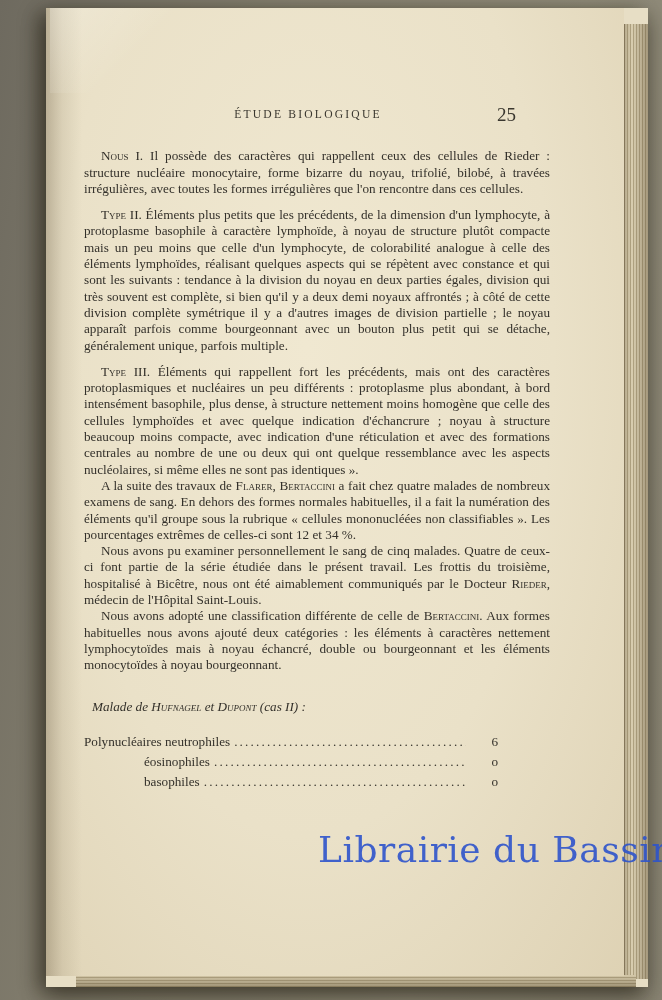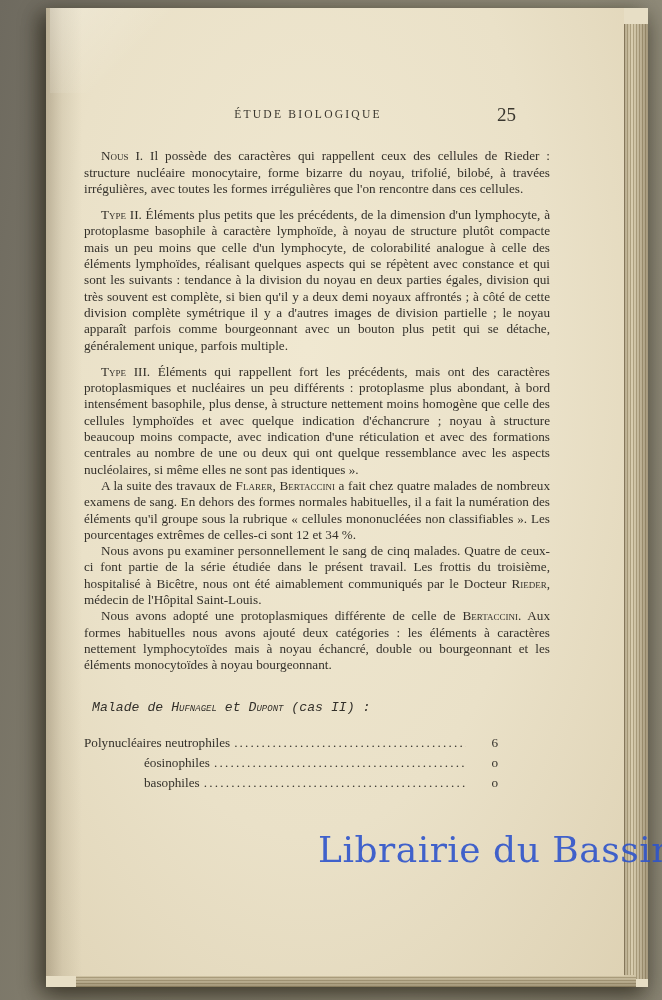--- a/index.html
+++ b/index.html
@@ -69,21 +69,21 @@
   .page-number {
     position: absolute; right: 34px; top: 0;
     font-size: 19px; letter-spacing: 0;
   }
 
   .para { margin: 0; text-indent: 17px; }
   .para + .para { margin-top: 0; }
   .para.spaced { margin-top: 10px; }
 
   .sc { font-variant: small-caps; }
-  .i  { font-style: italic; font-family: Liberation Mono, monospace; }
+  .i  { font-style: italic; }
 
   .section-heading {
     margin-top: 25px;
     margin-bottom: 19px;
     text-indent: 8px;
     font-style: italic;
   }
 
   .table { width: 414px; }
   .t-row { display: flex; align-items: baseline; height: 20px; }
@@ -128,21 +128,21 @@
         <p class="para"><span class="sc">Nous I.</span><span> Il possède des caractères qui rappellent ceux des cellules de Rieder : structure nucléaire monocytaire, forme bizarre du noyau, trifolié, bilobé, à travées irrégulières, avec toutes les formes irrégulières que l'on rencontre dans ces cellules.</span></p>
 
         <p class="para spaced"><span class="sc">Type II.</span><span> Éléments plus petits que les précédents, de la dimension d'un lymphocyte, à protoplasme basophile à caractère lymphoïde, à noyau de structure plutôt compacte mais un peu moins que celle d'un lymphocyte, de colorabilité analogue à celle des éléments lymphoïdes, réalisant quelques aspects qui se répètent avec constance et qui sont les suivants : tendance à la division du noyau en deux parties égales, division qui très souvent est complète, si bien qu'il y a deux demi noyaux affrontés ; à côté de cette division complète symétrique il y a d'autres images de division partielle ; le noyau apparaît parfois comme bourgeonnant avec un bouton plus petit qui se détache, généralement unique, parfois multiple.</span></p>
 
         <p class="para spaced"><span class="sc">Type III.</span><span> Éléments qui rappellent fort les précédents, mais ont des caractères protoplasmiques et nucléaires un peu différents : protoplasme plus abondant, à bord intensément basophile, plus dense, à structure nettement moins homogène que celle des cellules lymphoïdes et avec quelque indication d'échancrure ; noyau à structure beaucoup moins compacte, avec indication d'une réticulation et avec des formations centrales au nombre de une ou deux qui ont quelque ressemblance avec les aspects nucléolaires, si même elles ne sont pas identiques ».</span></p>
 
         <p class="para"><span>A la suite des travaux de </span><span class="sc">Flarer</span><span>, </span><span class="sc">Bertaccini</span><span> a fait chez quatre malades de nombreux examens de sang. En dehors des formes normales habituelles, il a fait la numération des éléments qu'il groupe sous la rubrique « cellules mononucléées non classifiables ». Les pourcentages extrêmes de celles-ci sont 12 et 34 %.</span></p>
 
         <p class="para"><span>Nous avons pu examiner personnellement le sang de cinq malades. Quatre de ceux-ci font partie de la série étudiée dans le présent travail. Les frottis du troisième, hospitalisé à Bicêtre, nous ont été aimablement communiqués par le Docteur </span><span class="sc">Rieder</span><span>, médecin de l'Hôpital Saint-Louis.</span></p>
 
-        <p class="para"><span>Nous avons adopté une protoplasmiques différente de celle de </span><span class="sc">Bertaccini</span><span>. Aux formes habituelles nous avons ajouté deux catégories : les éléments à caractères nettement lymphocytoïdes mais à noyau échancré, double ou bourgeonnant et les éléments monocytoïdes à noyau bourgeonnant.</span></p>
+        <p class="para"><span>Nous avons adopté une classification différente de celle de </span><span class="sc">Bertaccini</span><span>. Aux formes habituelles nous avons ajouté deux catégories : les éléments à caractères nettement lymphocytoïdes mais à noyau échancré, double ou bourgeonnant et les éléments monocytoïdes à noyau bourgeonnant.</span></p>
 
 
         <p class="section-heading"><span class="i">Malade de </span><span class="i sc">Hufnagel</span><span class="i"> et </span><span class="i sc">Dupont</span><span class="i"> (cas II) :</span></p>
 
         <div class="table">
 
           <div class="t-row">
             <span class="lbl">Polynucléaires neutrophiles</span>
             <span class="dots">........................................................................................................</span>
             <span class="val">6</span>

